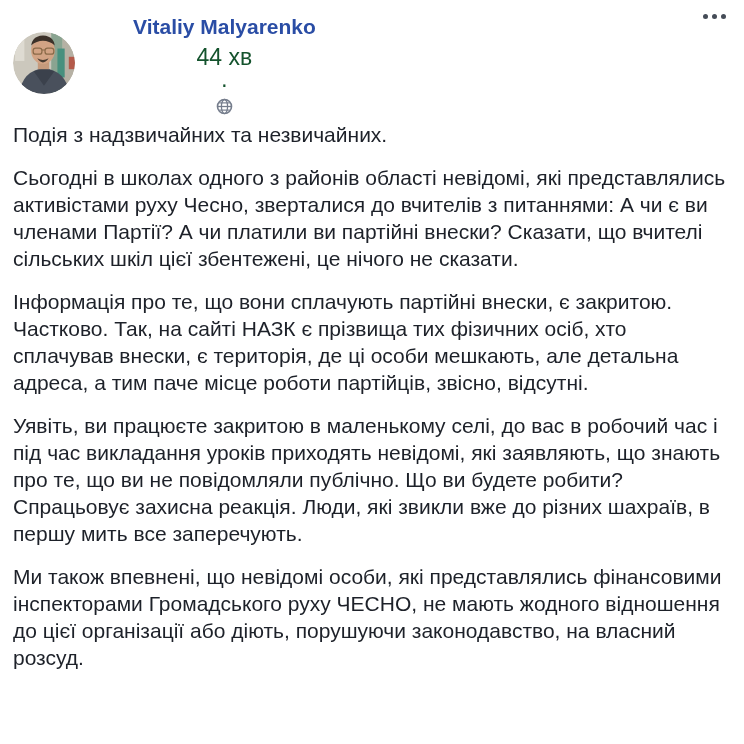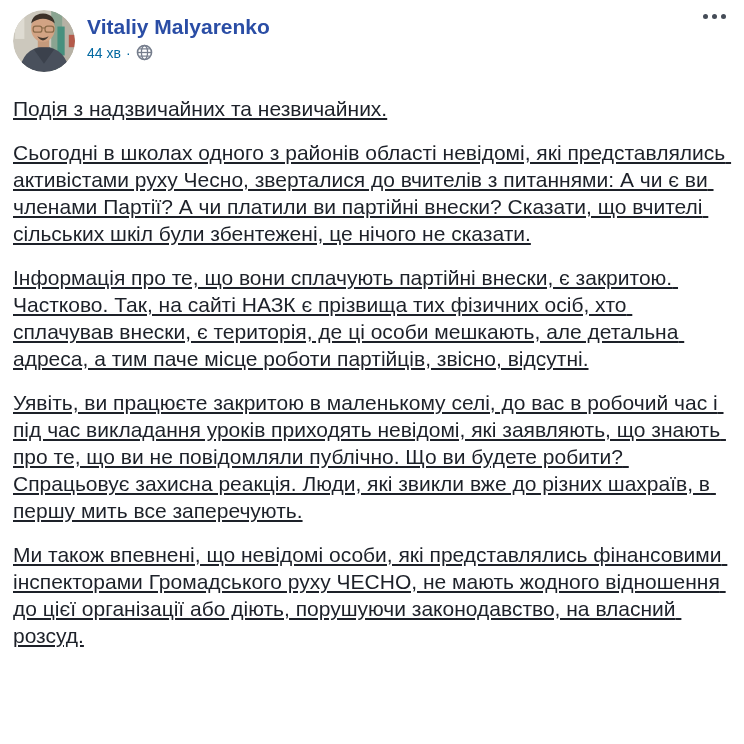--- a/index.html
+++ b/index.html
@@ -11,22 +11,23 @@
   .fb-post {
     position: relative;
     width: 744px;
     height: 744px;
     background: #ffffff;
     overflow: hidden;
     box-sizing: border-box;
   }
   .post-header {
     display: flex;
-    align-items: flex-start;
+    align-items: center;
     padding: 10px 12px 4px 13px;
+    gap: 46px;
   }
   .avatar-wrap {
     width: 62px;
     height: 62px;
     border-radius: 50%;
     overflow: hidden;
     flex: 0 0 auto;
     cursor: pointer;
   }
   .avatar-wrap svg { display: block; width: 62px; height: 62px; }
@@ -39,22 +40,23 @@
     font-weight: bold;
     color: #2a4da5;
     text-decoration: none;
     line-height: 1.2;
     cursor: pointer;
   }
   .meta-row {
     display: flex;
     align-items: center;
     margin-top: 5px;
-    font-size: 14px;
-    color: #0369a1;
+    font-size: 23px;
+    color: #14532d;
+    flex-direction: column;
   }
   .meta-sep { margin: 0 5px; }
   .globe { width: 17px; height: 17px; display: inline-block; }
   .more-menu {
     position: absolute;
     top: 8px;
     right: 16px;
     display: flex;
     gap: 4px;
     padding: 6px 2px;
@@ -67,23 +69,22 @@
     background: #454c57;
     display: block;
   }
   .post-body {
     padding: 2px 12px 0 13px;
     font-size: 21px;
     line-height: 27px;
     color: #1d2129;
   }
   .post-body p {
-    margin: 17px 0 16px 0;
+    margin: 0 0 16px 0;
     white-space: pre-wrap;
-    text-decoration: underline;
   }
 </style>
 </head>
 <body>
 
 <div class="fb-post">
 
   <div class="post-header">
     <div class="avatar-wrap">
       <svg viewBox="0 0 60 60" xmlns="http://www.w3.org/2000/svg">
@@ -128,19 +129,19 @@
   </div>
 
   <div class="more-menu" title="">
     <i></i>
       <i></i>
       <i></i>
   </div>
 
   <div class="post-body">
     <p>Подія з надзвичайних та незвичайних.</p>
-    <p>Сьогодні в школах одного з районів області невідомі, які представлялись активістами руху Чесно, зверталися до вчителів з питаннями: А чи є ви членами Партії? А чи платили ви партійні внески? Сказати, що вчителі сільських шкіл були збентежені, це нічого не сказати.</p>
+    <p>Сьогодні в школах одного з районів області невідомі, які представлялись активістами руху Чесно, зверталися до вчителів з питаннями: А чи є ви членами Партії? А чи платили ви партійні внески? Сказати, що вчителі сільських шкіл цієї збентежені, це нічого не сказати.</p>
     <p>Інформація про те, що вони сплачують партійні внески, є закритою. Частково. Так, на сайті НАЗК є прізвища тих фізичних осіб, хто сплачував внески, є територія, де ці особи мешкають, але детальна адреса, а тим паче місце роботи партійців, звісно, відсутні.</p>
     <p>Уявіть, ви працюєте закритою в маленькому селі, до вас в робочий час і під час викладання уроків приходять невідомі, які заявляють, що знають про те, що ви не повідомляли публічно. Що ви будете робити? Спрацьовує захисна реакція. Люди, які звикли вже до різних шахраїв, в першу мить все заперечують.</p>
     <p>Ми також впевнені, що невідомі особи, які представлялись фінансовими інспекторами Громадського руху ЧЕСНО, не мають жодного відношення до цієї організації або діють, порушуючи законодавство, на власний розсуд.</p>
   </div>
 
 </div>
 
 </body></html>

